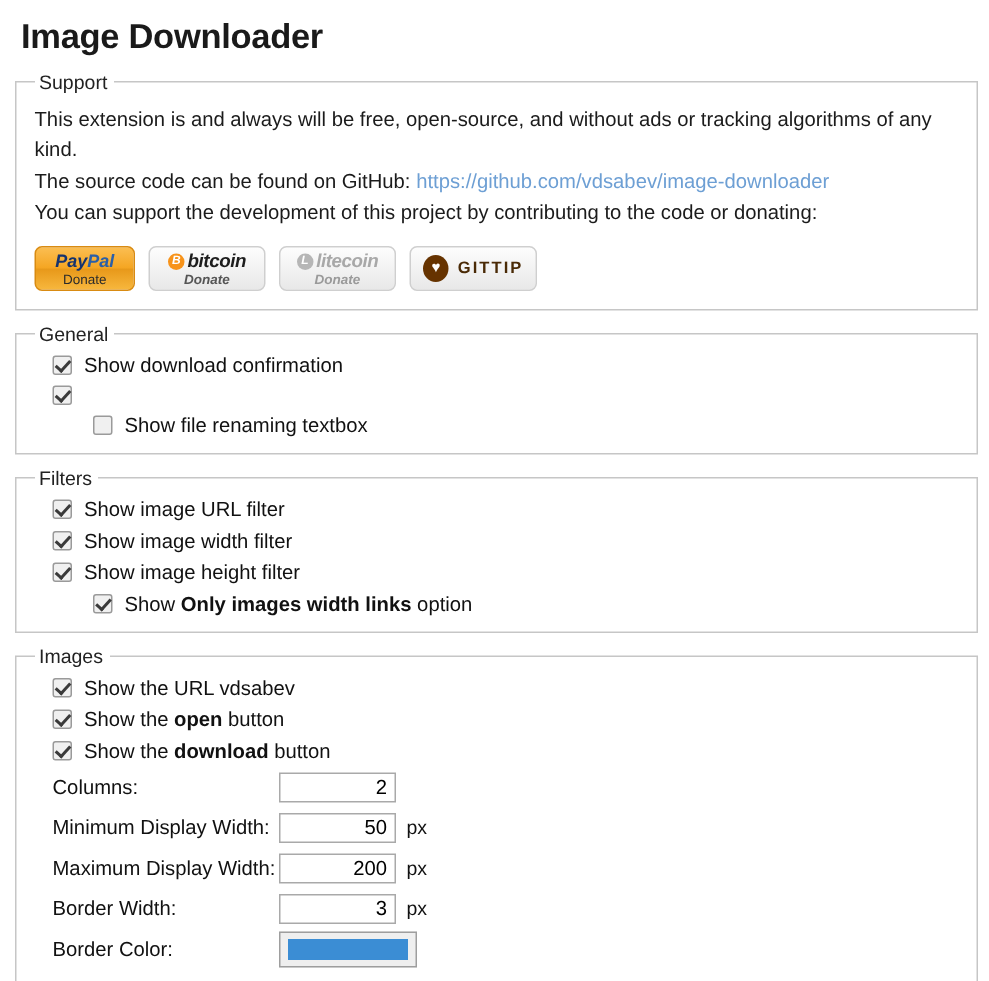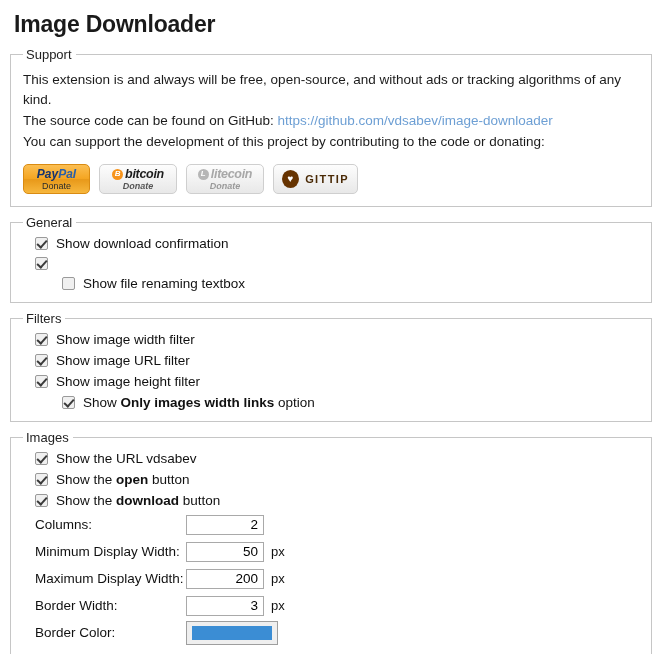--- a/index.html
+++ b/index.html
@@ -308,26 +308,26 @@
       <span class="chk"></span>
       <span class="lbl"><span>Show file renaming textbox</span><b></b><span></span></span>
     </div>
   </fieldset>
 
   <fieldset>
     <legend>Filters</legend>
 
     <div class="chk-row">
       <span class="chk on"></span>
+      <span class="lbl"><span>Show image URL filter</span><b></b><span></span></span>
+    </div>
+
+    <div class="chk-row">
+      <span class="chk on"></span>
       <span class="lbl"><span>Show image width filter</span><b></b><span></span></span>
-    </div>
-
-    <div class="chk-row">
-      <span class="chk on"></span>
-      <span class="lbl"><span>Show image URL filter</span><b></b><span></span></span>
     </div>
 
     <div class="chk-row">
       <span class="chk on"></span>
       <span class="lbl"><span>Show image height filter</span><b></b><span></span></span>
     </div>
 
     <div class="chk-row">
       <span class="chk on"></span>
       <span class="lbl"><span>Show </span><b>Only images width links</b><span> option</span></span>

